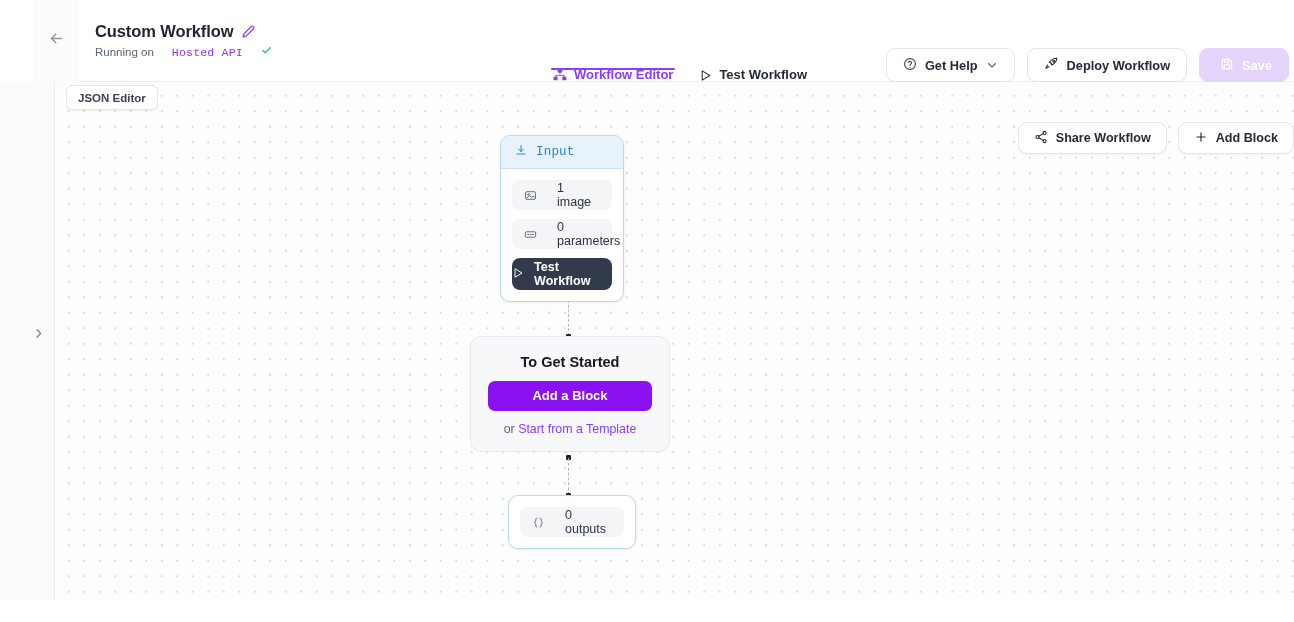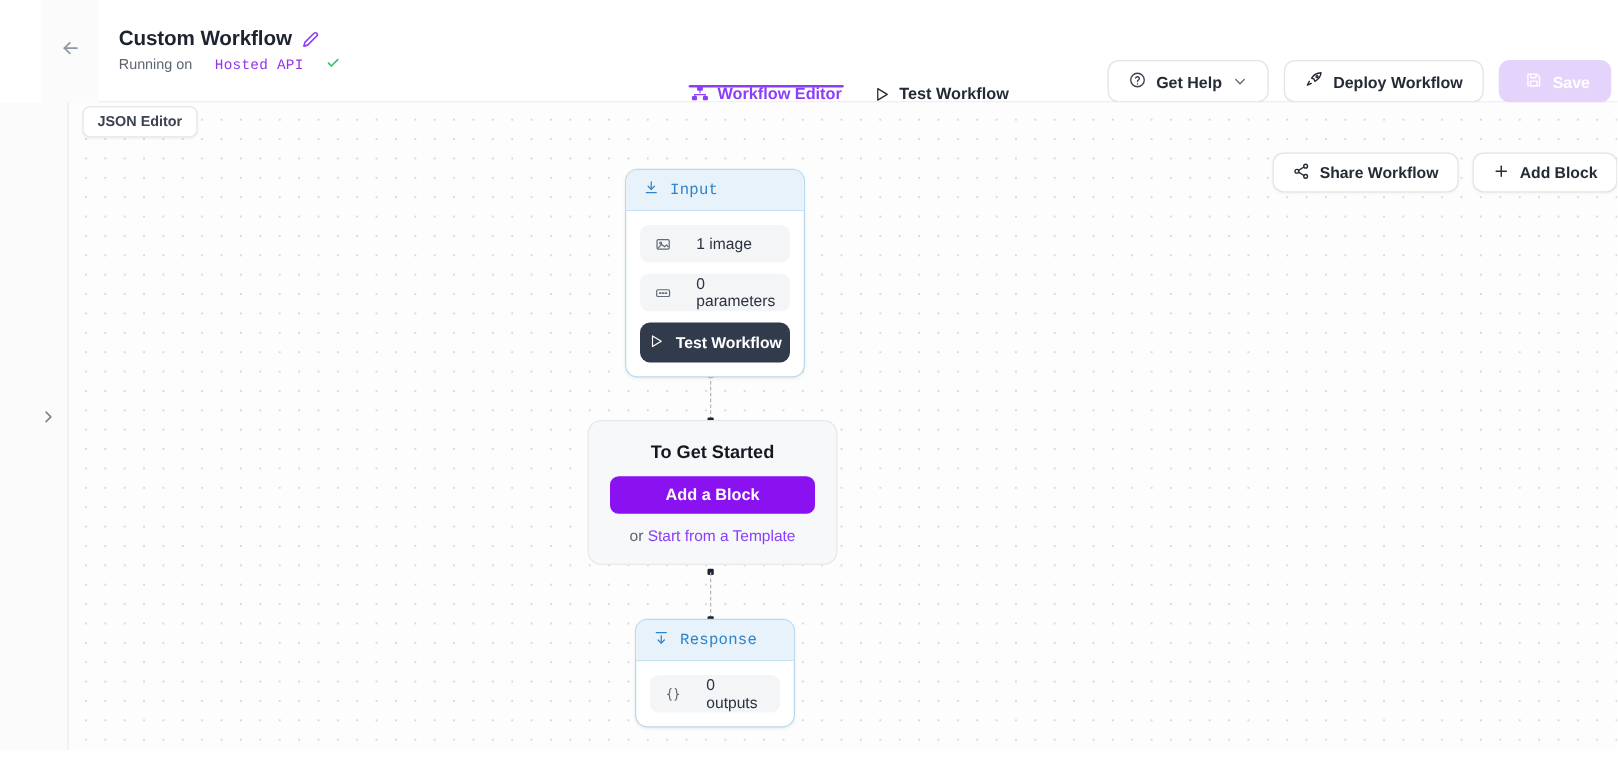--- a/index.html
+++ b/index.html
@@ -131,21 +131,21 @@
     display: flex; align-items: center; gap: 20px; padding: 0 12px;
     font-size: 12.5px; color: #2b3240;
   }
   .chip .cico { color: #616a78; display: flex; }
   .dark-btn {
     background: #313b4b; border-radius: 8px; height: 32px;
     display: flex; align-items: center; justify-content: center; gap: 10px;
     font-size: 12.6px; font-weight: 700; color: #ffffff; cursor: pointer;
   }
 
-  #node-input { left: 445px; top: 53px; width: 144px; }
+  #node-input { left: 445px; top: 53px; width: 124px; }
   #node-response { left: 453px; top: 413px; width: 128px; }
 
   .start-card {
     position: absolute; left: 415px; top: 254px; width: 200px;
     background: #f7f8f9; border: 1px solid #e6e8ec; border-radius: 11px;
     padding: 17px 17px 15px; text-align: center;
   }
   .start-title { font-size: 14.5px; font-weight: 700; color: #14181f; margin-bottom: 11px; }
   .add-block-btn {
     display: block; width: 100%; height: 30px; line-height: 30px;
@@ -359,30 +359,20 @@
     <div class="start-card">
       <div class="start-title">To Get Started</div>
       <div class="add-block-btn">Add a Block</div>
       <div class="start-or">
         <span>or</span>
         <a>Start from a Template</a>
       </div>
     </div>
 
     <div class="node" id="node-response">
-      <div class="node-head">
-        <span>
-          <svg width="12" height="12" viewBox="0 0 24 24" fill="none" stroke="#2f83c8" stroke-width="2" stroke-linecap="round" stroke-linejoin="round">
-            <line x1="4" y1="4" x2="20" y2="4"></line>
-              <line x1="12" y1="9" x2="12" y2="21"></line>
-              <polyline points="7 16 12 21 17 16"></polyline>
-          </svg>
-        </span>
-        <span>Response</span>
-      </div>
       <div class="node-body">
         <div class="chip">
           <span class="cico">
             <svg width="13" height="13" viewBox="0 0 24 24" fill="none" stroke="currentColor" stroke-width="1.8" stroke-linecap="round" stroke-linejoin="round">
               <path d="M9 3.5C6.6 3.5 6.8 8 6.8 9.3 6.8 10.6 5.6 12 4 12c1.6 0 2.8 1.4 2.8 2.7 0 1.3-.2 5.8 2.2 5.8"></path>
               <path d="M15 3.5c2.4 0 2.2 4.5 2.2 5.8 0 1.3 1.2 2.7 2.8 2.7-1.6 0-2.8 1.4-2.8 2.7 0 1.3.2 5.8-2.2 5.8"></path>
             </svg>
           </span>
           <span>0 outputs</span>
         </div>

